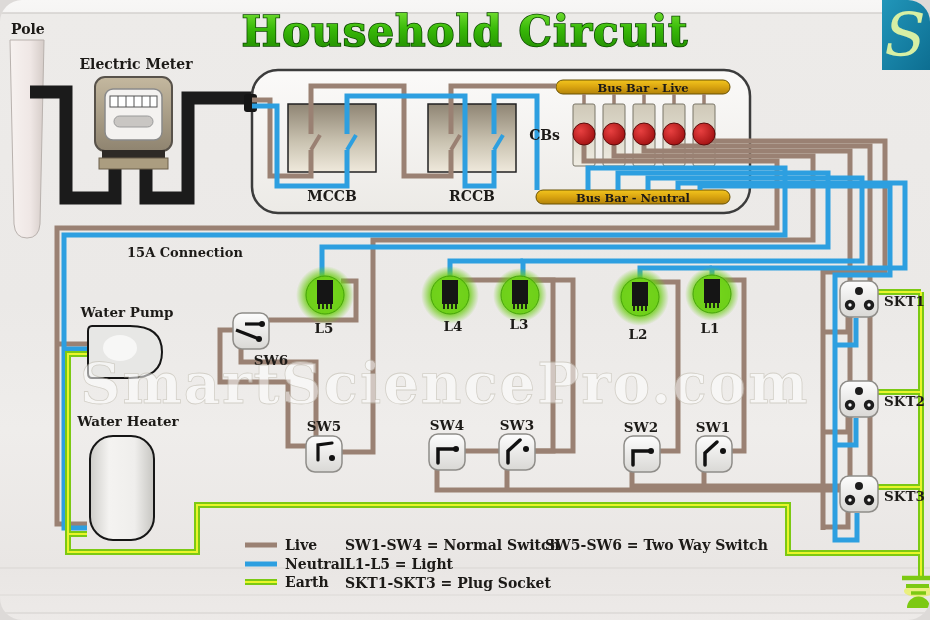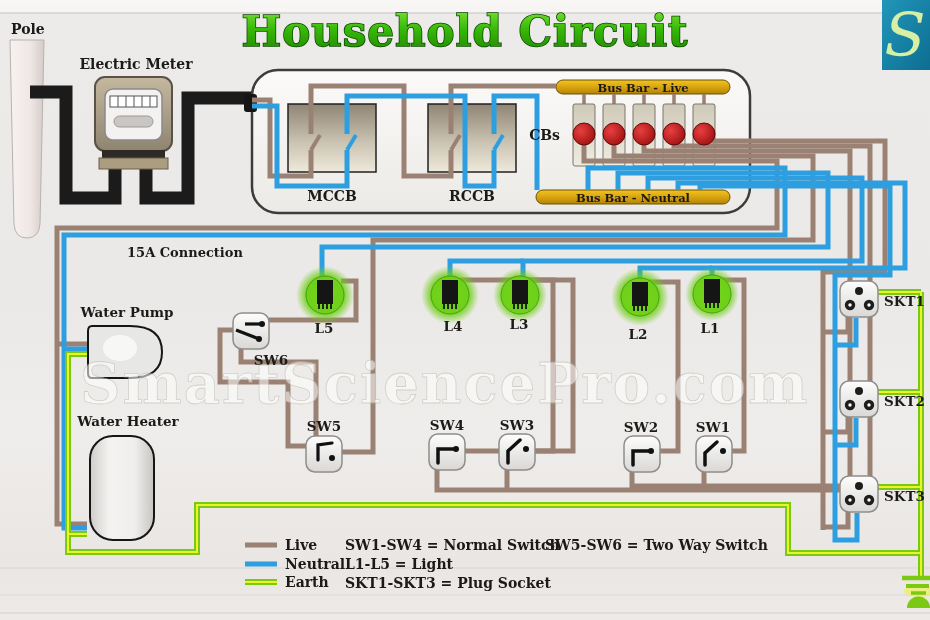--- a/index.html
+++ b/index.html
@@ -1,19 +1,20 @@
 <!DOCTYPE html>
 <html><head>
 <meta charset="utf-8">
 <style>
   html,body{margin:0;padding:0;background:#dddad8;}
   .stage{
     position:relative;width:930px;height:620px;overflow:hidden;
     background:linear-gradient(#f8f7f6 0px,#f6f5f4 12px,#edebe9 13px,#ebe9e7 300px,#efedeb 430px,#e9e6e4 566px,#edeae8 620px);
     font-family:"DejaVu Serif", serif;
+    border-radius:22px;
   }
   svg text{font-family:"DejaVu Serif", serif;}
   .lbl{font-weight:bold;fill:#1c1a17;}
 </style>
 </head>
 <body>
 
 <div class="stage">
 <svg width="930" height="620" viewBox="0 0 930 620">
   <defs>

